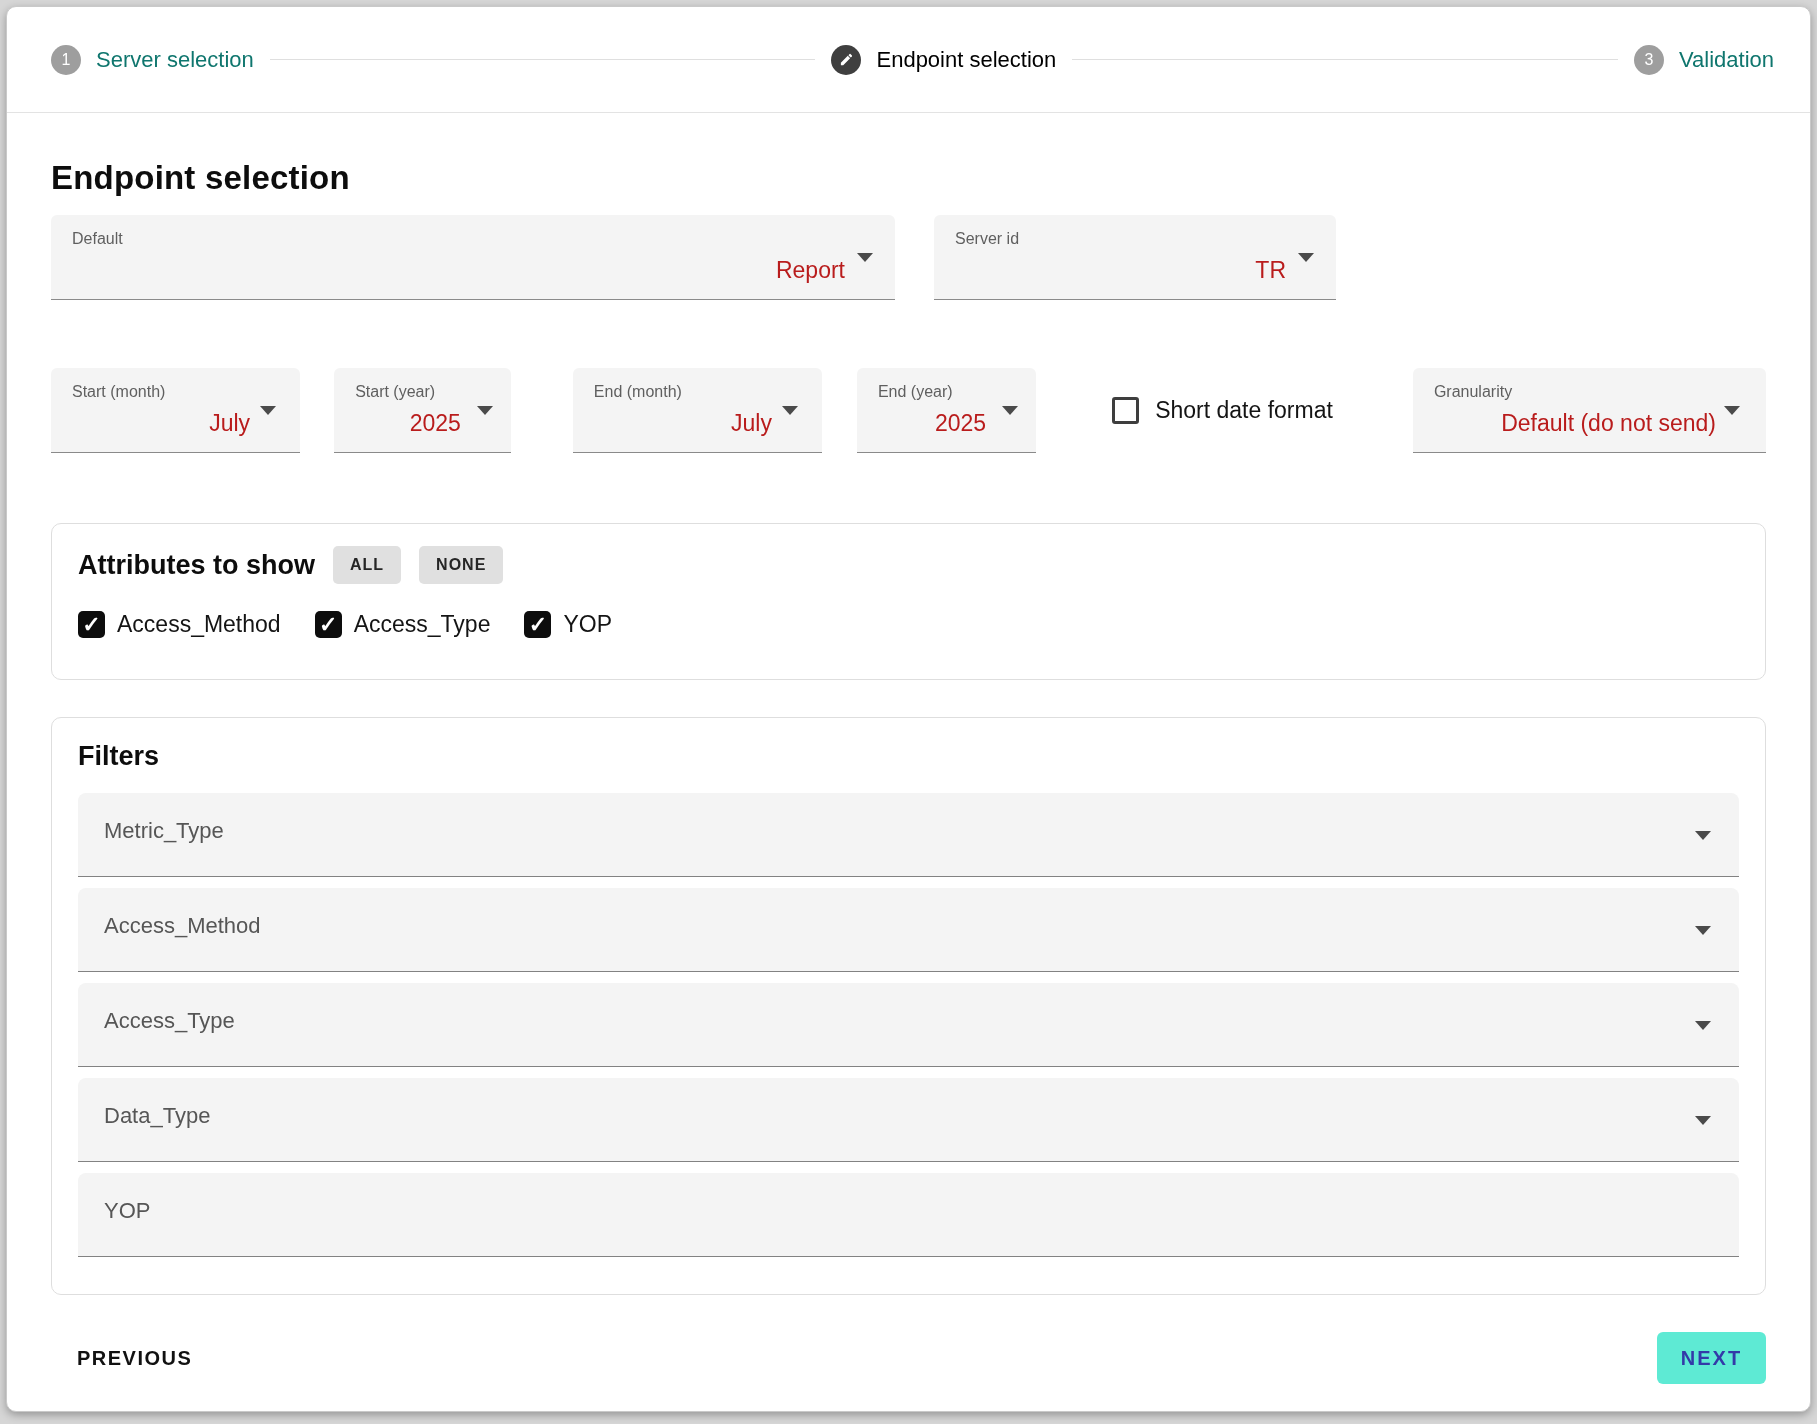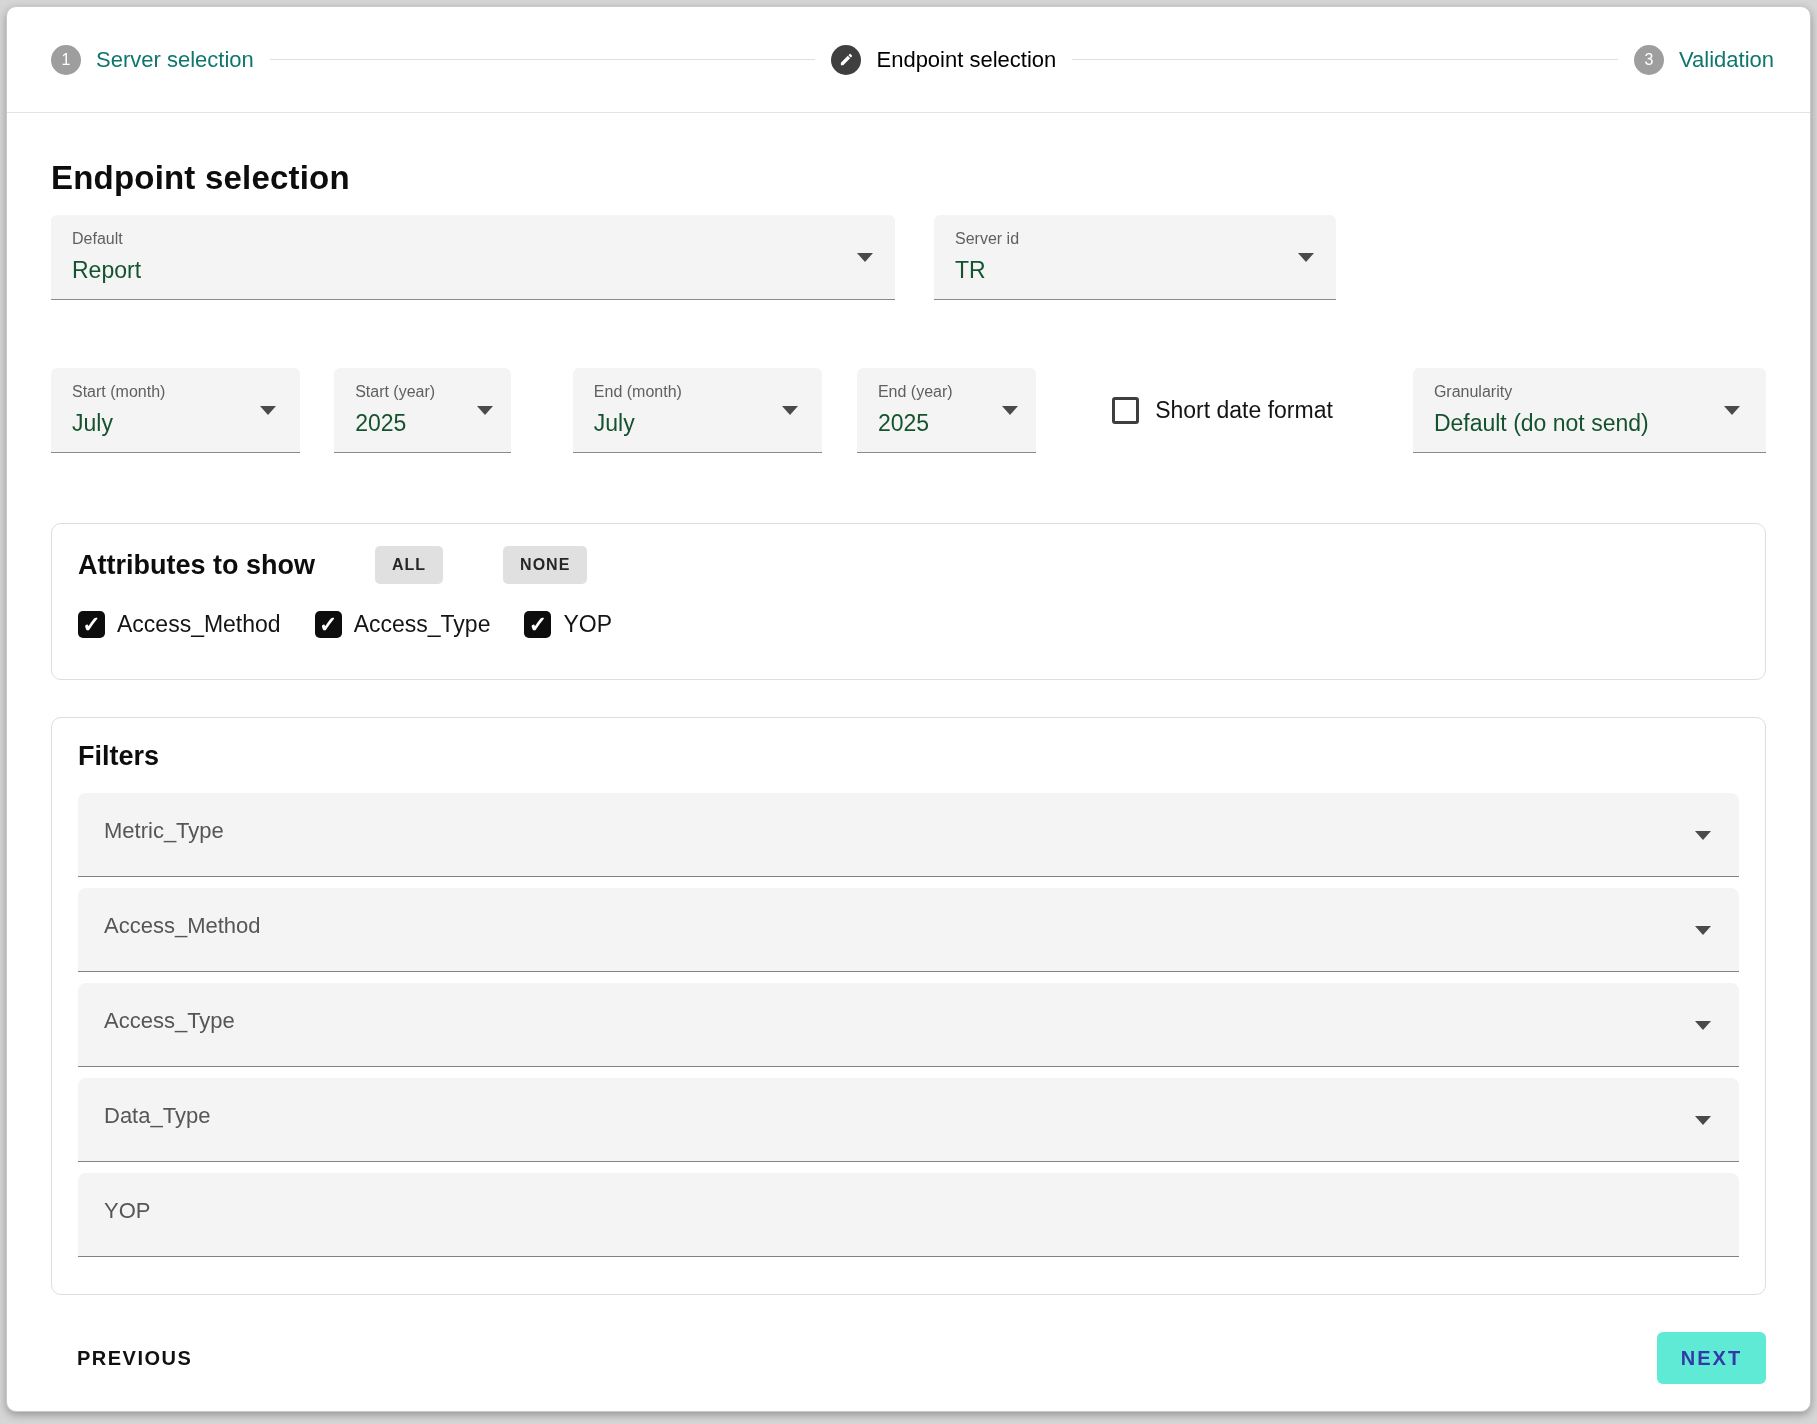--- a/index.html
+++ b/index.html
@@ -39,21 +39,21 @@
   .page-title{ margin-top:46px; font-size:33px; font-weight:bold; color:#0d0d0d; letter-spacing:.2px; }
 
   
   .field{
     background:#f4f4f4; border-radius:6px 6px 0 0;
     border-bottom:1px solid #8a8a8a;
     height:85px; position:relative; cursor:pointer;
     padding:15px 50px 0 21px;
   }
   .field .f-label{ display:block; font-size:16px; color:#5f5f5f; }
-  .field .f-value{ display:block; font-size:23px; color:#14532d; margin-top:9px; white-space:nowrap; }
+  .field .f-value{ display:block; font-size:23px; color:#b91c1c; margin-top:9px; white-space:nowrap;text-align:right; }
   .arrow{
     position:absolute; right:22px; top:38px;
     width:0; height:0;
     border-left:8px solid transparent; border-right:8px solid transparent;
     border-top:9px solid #4a4a4a;
   }
 
   .row1{ display:flex; margin-top:18px; }
   .f-endpoint{ width:844px; }
   .f-reportid{ width:402px; margin-left:39px; }
@@ -71,21 +71,21 @@
     width:27px; height:27px; border:3px solid #3e3e3e; border-radius:3px;
     background:#ffffff; flex:0 0 auto;
   }
   .checkbox-group .cb-label{ margin-left:16px; font-size:23px; color:#141414; white-space:nowrap; }
   .f-gran{ width:402px; margin-left:52px; }
   .f-gran .arrow{ right:26px; }
 
   
   .card{ border:1px solid #dedede; border-radius:10px; }
   .attr-card{ margin-top:70px; height:157px; padding:22px 26px 0 26px; }
-  .attr-head{ display:flex; align-items:center;gap:42px; }
+  .attr-head{ display:flex; align-items:center; }
   .section-title{ font-size:27px; font-weight:bold; color:#0d0d0d; }
   .chip-btn{
     background:#e0e0e0; border:none; border-radius:5px;
     height:38px; padding:0 17px; margin-left:18px;
     font-family:"Liberation Sans", sans-serif;
     font-size:16px; font-weight:bold; letter-spacing:1px; color:#262626;
     cursor:pointer;
   }
   .attr-items{ display:flex; align-items:center; margin-top:27px; }
   .attr-item{ display:flex; align-items:center; cursor:pointer; margin-right:34px; }

